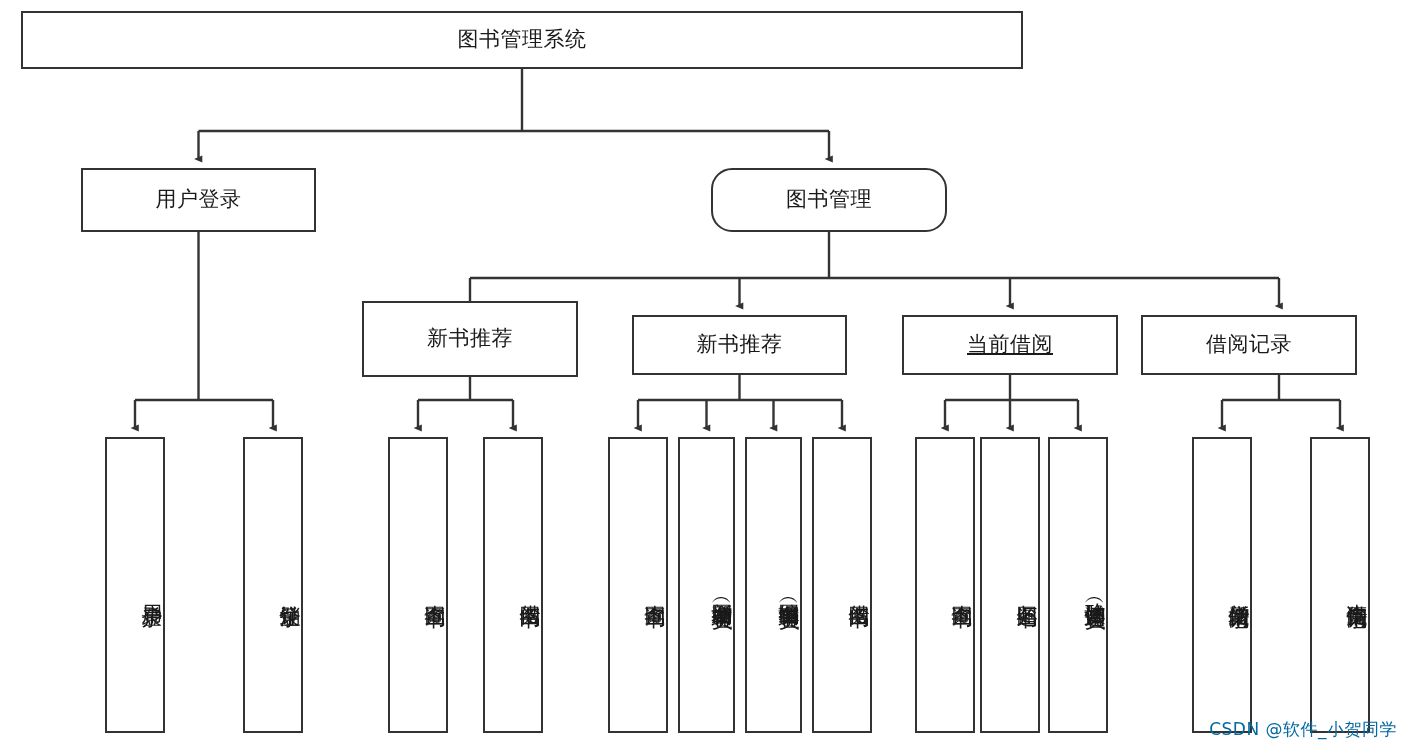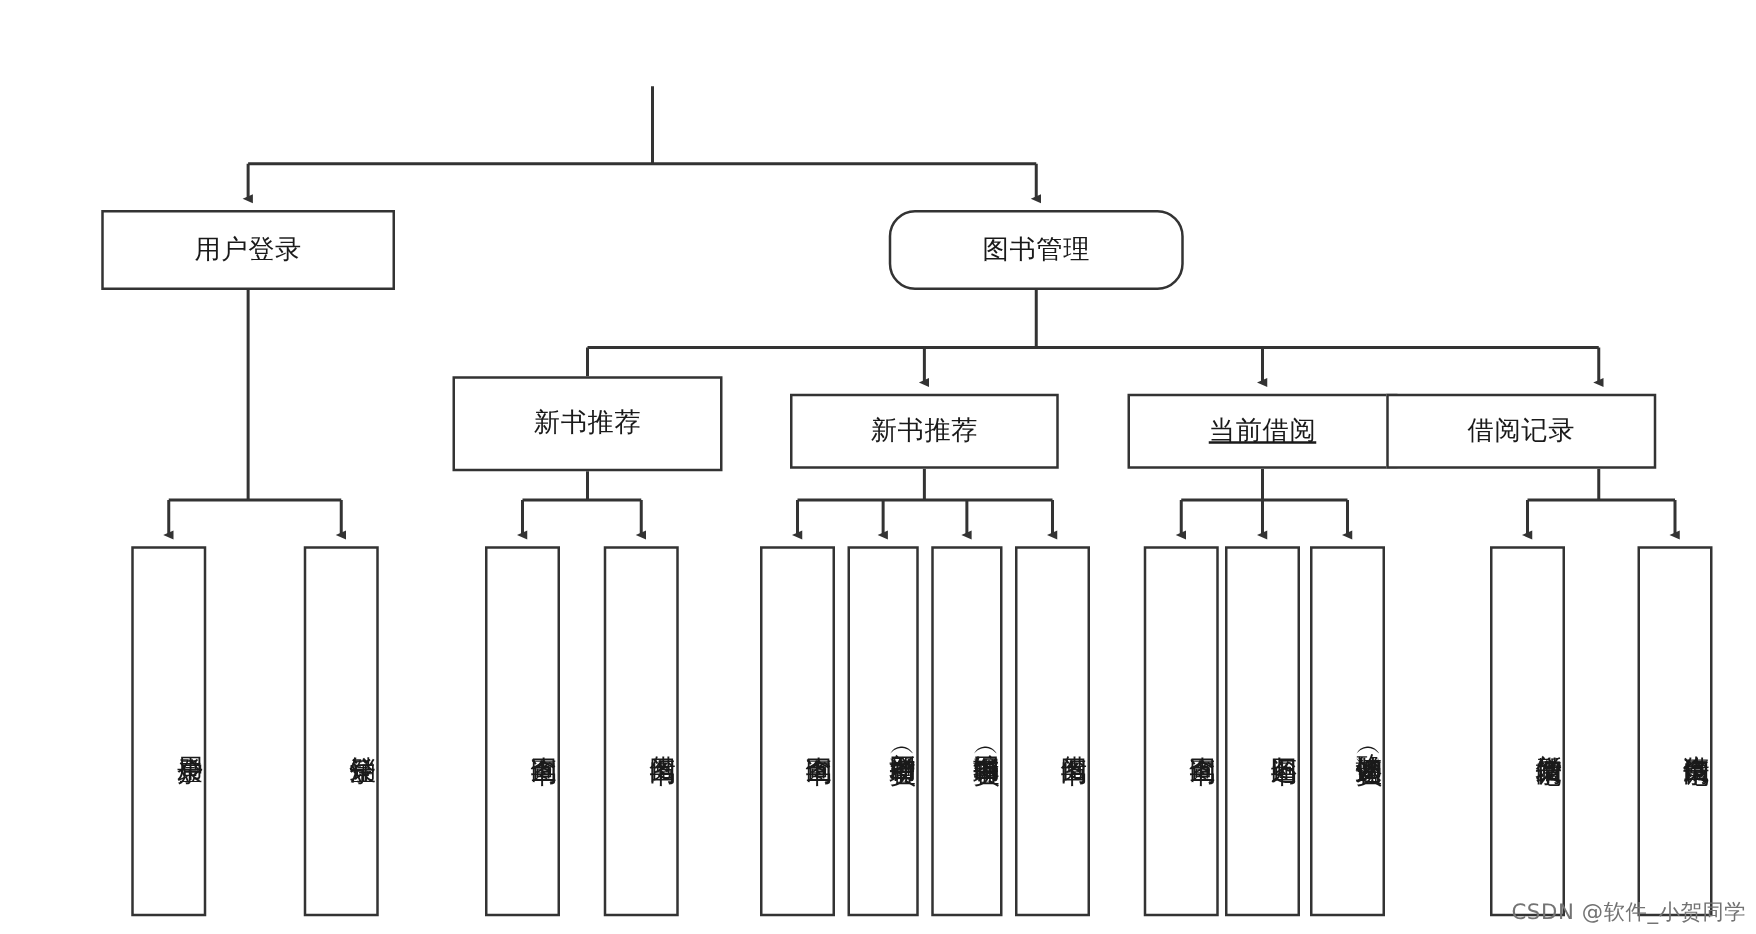--- a/index.html
+++ b/index.html
@@ -48,21 +48,21 @@
     white-space: nowrap;
     padding-top: 10px;
     align-items: flex-start;
     justify-content: center;
   }
   #watermark {
     position: absolute;
     right: 8px;
     bottom: 6px;
     font-size: 17px;
-    color: #737373;
+    color: #0369a1;
     letter-spacing: 0.5px;
     white-space: nowrap;
     pointer-events: none;
   }
 </style>
 </head>
 <body>
 
 <div id="diagram-root">
 
@@ -102,38 +102,41 @@
         <path d="M945,400 L945,428" marker-end="url(#arrowhead)"></path>
         <path d="M1010,400 L1010,428" marker-end="url(#arrowhead)"></path>
         <path d="M1078,400 L1078,428" marker-end="url(#arrowhead)"></path>
         <path d="M1279,375 L1279,400"></path>
         <path d="M1222,400 L1340,400"></path>
         <path d="M1222,400 L1222,428" marker-end="url(#arrowhead)"></path>
         <path d="M1340,400 L1340,428" marker-end="url(#arrowhead)"></path>
       </g>
   </svg>
 
+  <div class="node node-h" style="left:21px; top:11px; width:1002px; height:58px;">
+    <span>图书管理系统</span>
+  </div>
 
   <div class="node node-h" style="left:81px; top:168px; width:235px; height:64px;">
     <span>用户登录</span>
   </div>
   <div class="node node-h" style="left:711px; top:168px; width:236px; height:64px;border-radius:21px;">
     <span>图书管理</span>
   </div>
 
   <div class="node node-h" style="left:362px; top:301px; width:216px; height:76px;">
     <span>新书推荐</span>
   </div>
   <div class="node node-h" style="left:632px; top:315px; width:215px; height:60px;">
     <span>新书推荐</span>
   </div>
   <div class="node node-h" style="left:902px; top:315px; width:216px; height:60px;text-decoration:underline;">
     <span>当前借阅</span>
   </div>
-  <div class="node node-h" style="left:1109px; top:315px; width:216px; height:60px;">
+  <div class="node node-h" style="left:1141px; top:315px; width:216px; height:60px;">
     <span>借阅记录</span>
   </div>
 
   <div class="node node-v" style="left:105px; top:437px; width:60px; height:296px;">
     <span>用户登录</span>
   </div>
   <div class="node node-v" style="left:243px; top:437px; width:60px; height:296px;">
     <span>注销登录</span>
   </div>
   <div class="node node-v" style="left:388px; top:437px; width:60px; height:296px;">

